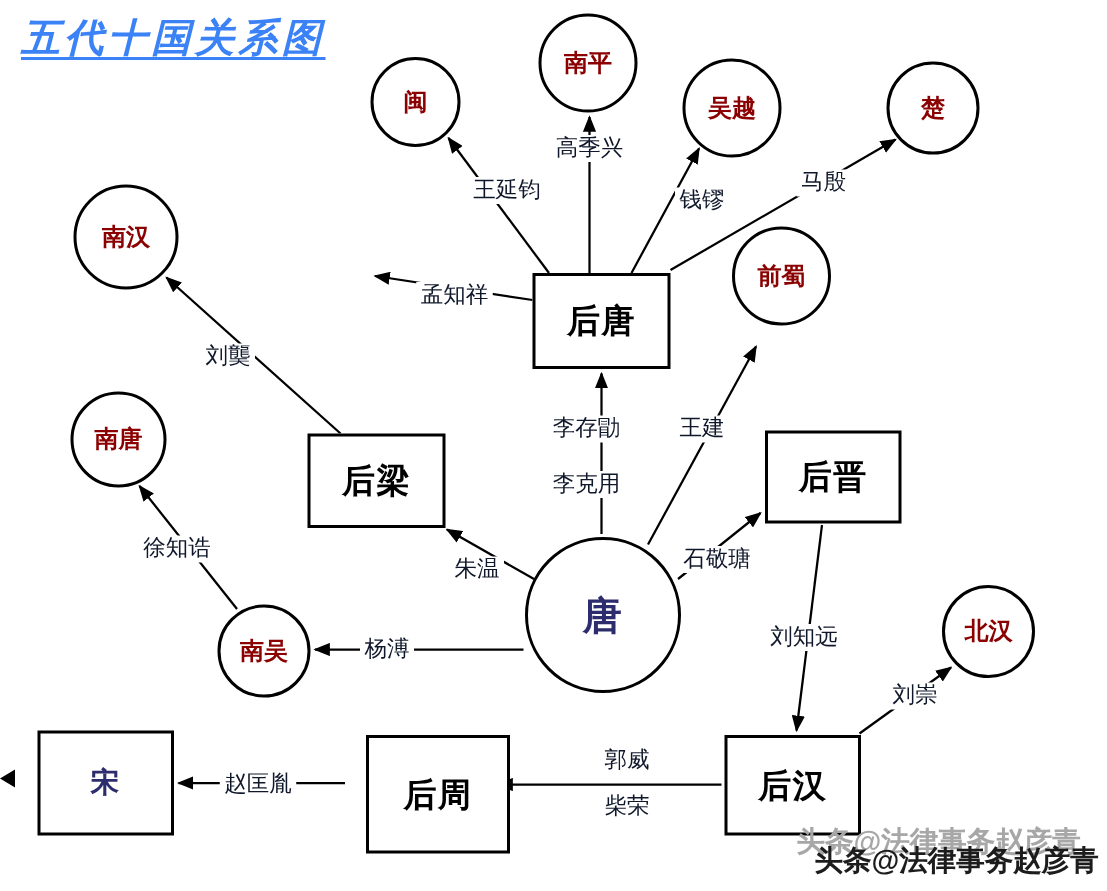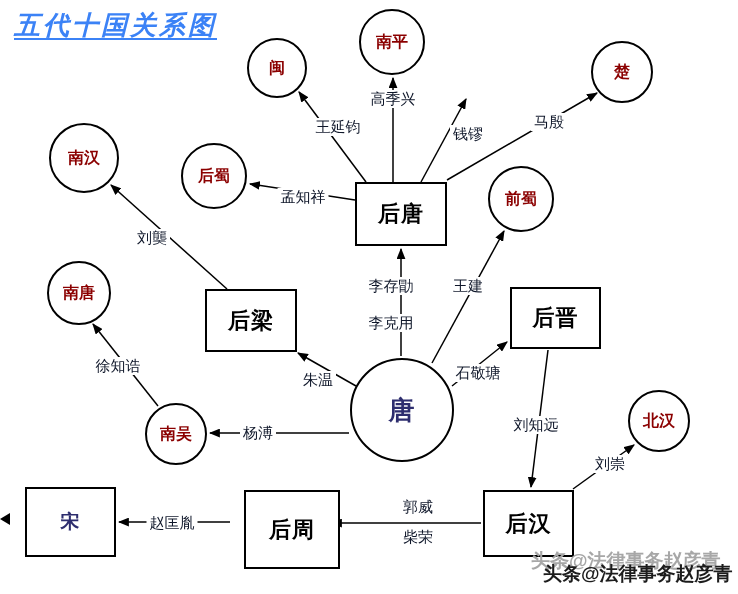--- a/index.html
+++ b/index.html
@@ -68,30 +68,30 @@
   </svg>
 
   <div class="title">五代十国关系图</div>
 
   <div class="node circle" style="left:247px; top:38px;  width:60px; height:60px;">
       <span>闽</span>
     </div>
   <div class="node circle" style="left:359px; top:9px;   width:66px; height:66px;">
       <span>南平</span>
     </div>
+  <div class="node circle" style="left:455px; top:39px;  width:66px; height:66px;">
+      <span>吴越</span>
+    </div>
   <div class="node circle" style="left:591px; top:41px;  width:62px; height:62px;">
       <span>楚</span>
     </div>
   <div class="node circle" style="left:49px;  top:123px; width:70px; height:70px;">
       <span>南汉</span>
     </div>
-  <div class="node circle" style="left:181px; top:143px; width:66px; height:66px;">
-      <span>后蜀</span>
-    </div>
-  <div class="node circle" style="left:488px; top:166px; width:66px; height:66px;">
+  <div class="node circle" style="left:488px; top:151px; width:66px; height:66px;">
       <span>前蜀</span>
     </div>
   <div class="node circle" style="left:47px;  top:261px; width:64px; height:64px;">
       <span>南唐</span>
     </div>
   <div class="node circle" style="left:145px; top:403px; width:62px; height:62px;">
       <span>南吴</span>
     </div>
   <div class="node circle" style="left:628px; top:390px; width:62px; height:62px;">
       <span>北汉</span>

